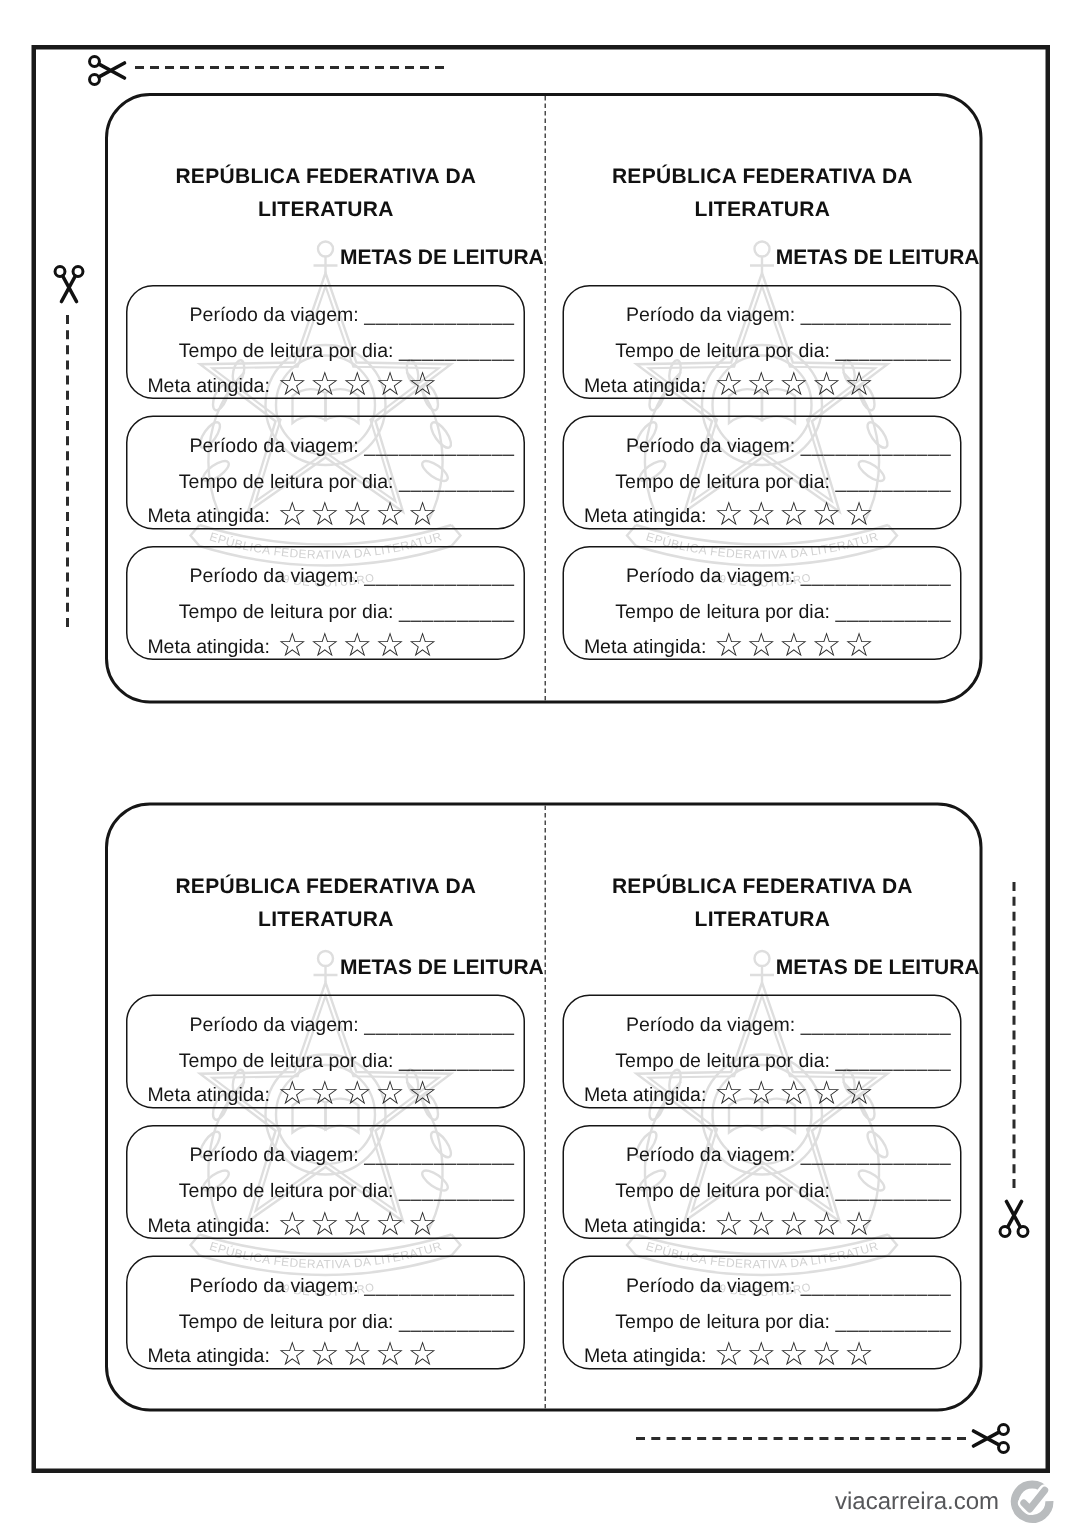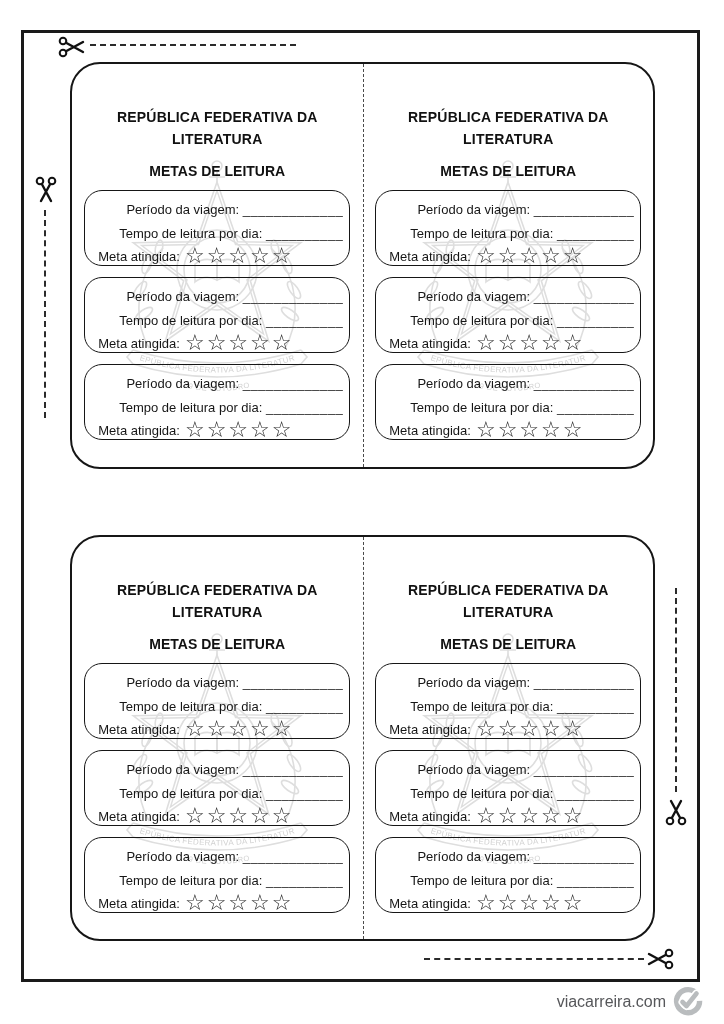--- a/index.html
+++ b/index.html
@@ -21,21 +21,21 @@
   #card-top{top:62px;height:407px;}
   #card-bottom{top:535px;height:406px;}
   .half{position:relative;width:50%;overflow:hidden;box-sizing:border-box;}
   .half + .half{border-left:1.5px dashed #4a4a4a;}
 
   .emblem{position:absolute;top:88px;left:50%;margin-left:-120px;width:240px;height:255px;
           pointer-events:none;}
   .content{position:relative;z-index:1;padding-top:42px;}
   .ttl{margin:0;text-align:center;font-size:14px;line-height:22px;font-weight:bold;
        color:#111;letter-spacing:.2px;}
-  .sub{margin:13px 0 0;text-align:center;font-size:14px;line-height:16px;font-weight:bold;color:#111;}
+  .sub{margin:13px 0 0;text-align:right;font-size:14px;line-height:16px;font-weight:bold;color:#111;}
   .boxes{margin-top:11px;}
   .fbox{width:266px;height:76px;margin:0 auto 11px;border:1.6px solid #161616;border-radius:18px;
         padding:7px 6px 0 13px;box-sizing:border-box;overflow:hidden;background:transparent;text-align:right;}
   .line{font-size:13px;line-height:23.5px;white-space:nowrap;overflow:hidden;color:#161616;}
   .line .blank{letter-spacing:.5px;color:#222;}
   .meta{display:flex;align-items:center;}
   .stars{font-size:22px;line-height:20px;letter-spacing:2px;margin-left:5px;color:#2a2a2a;
          position:relative;top:-1px;}
 
   

